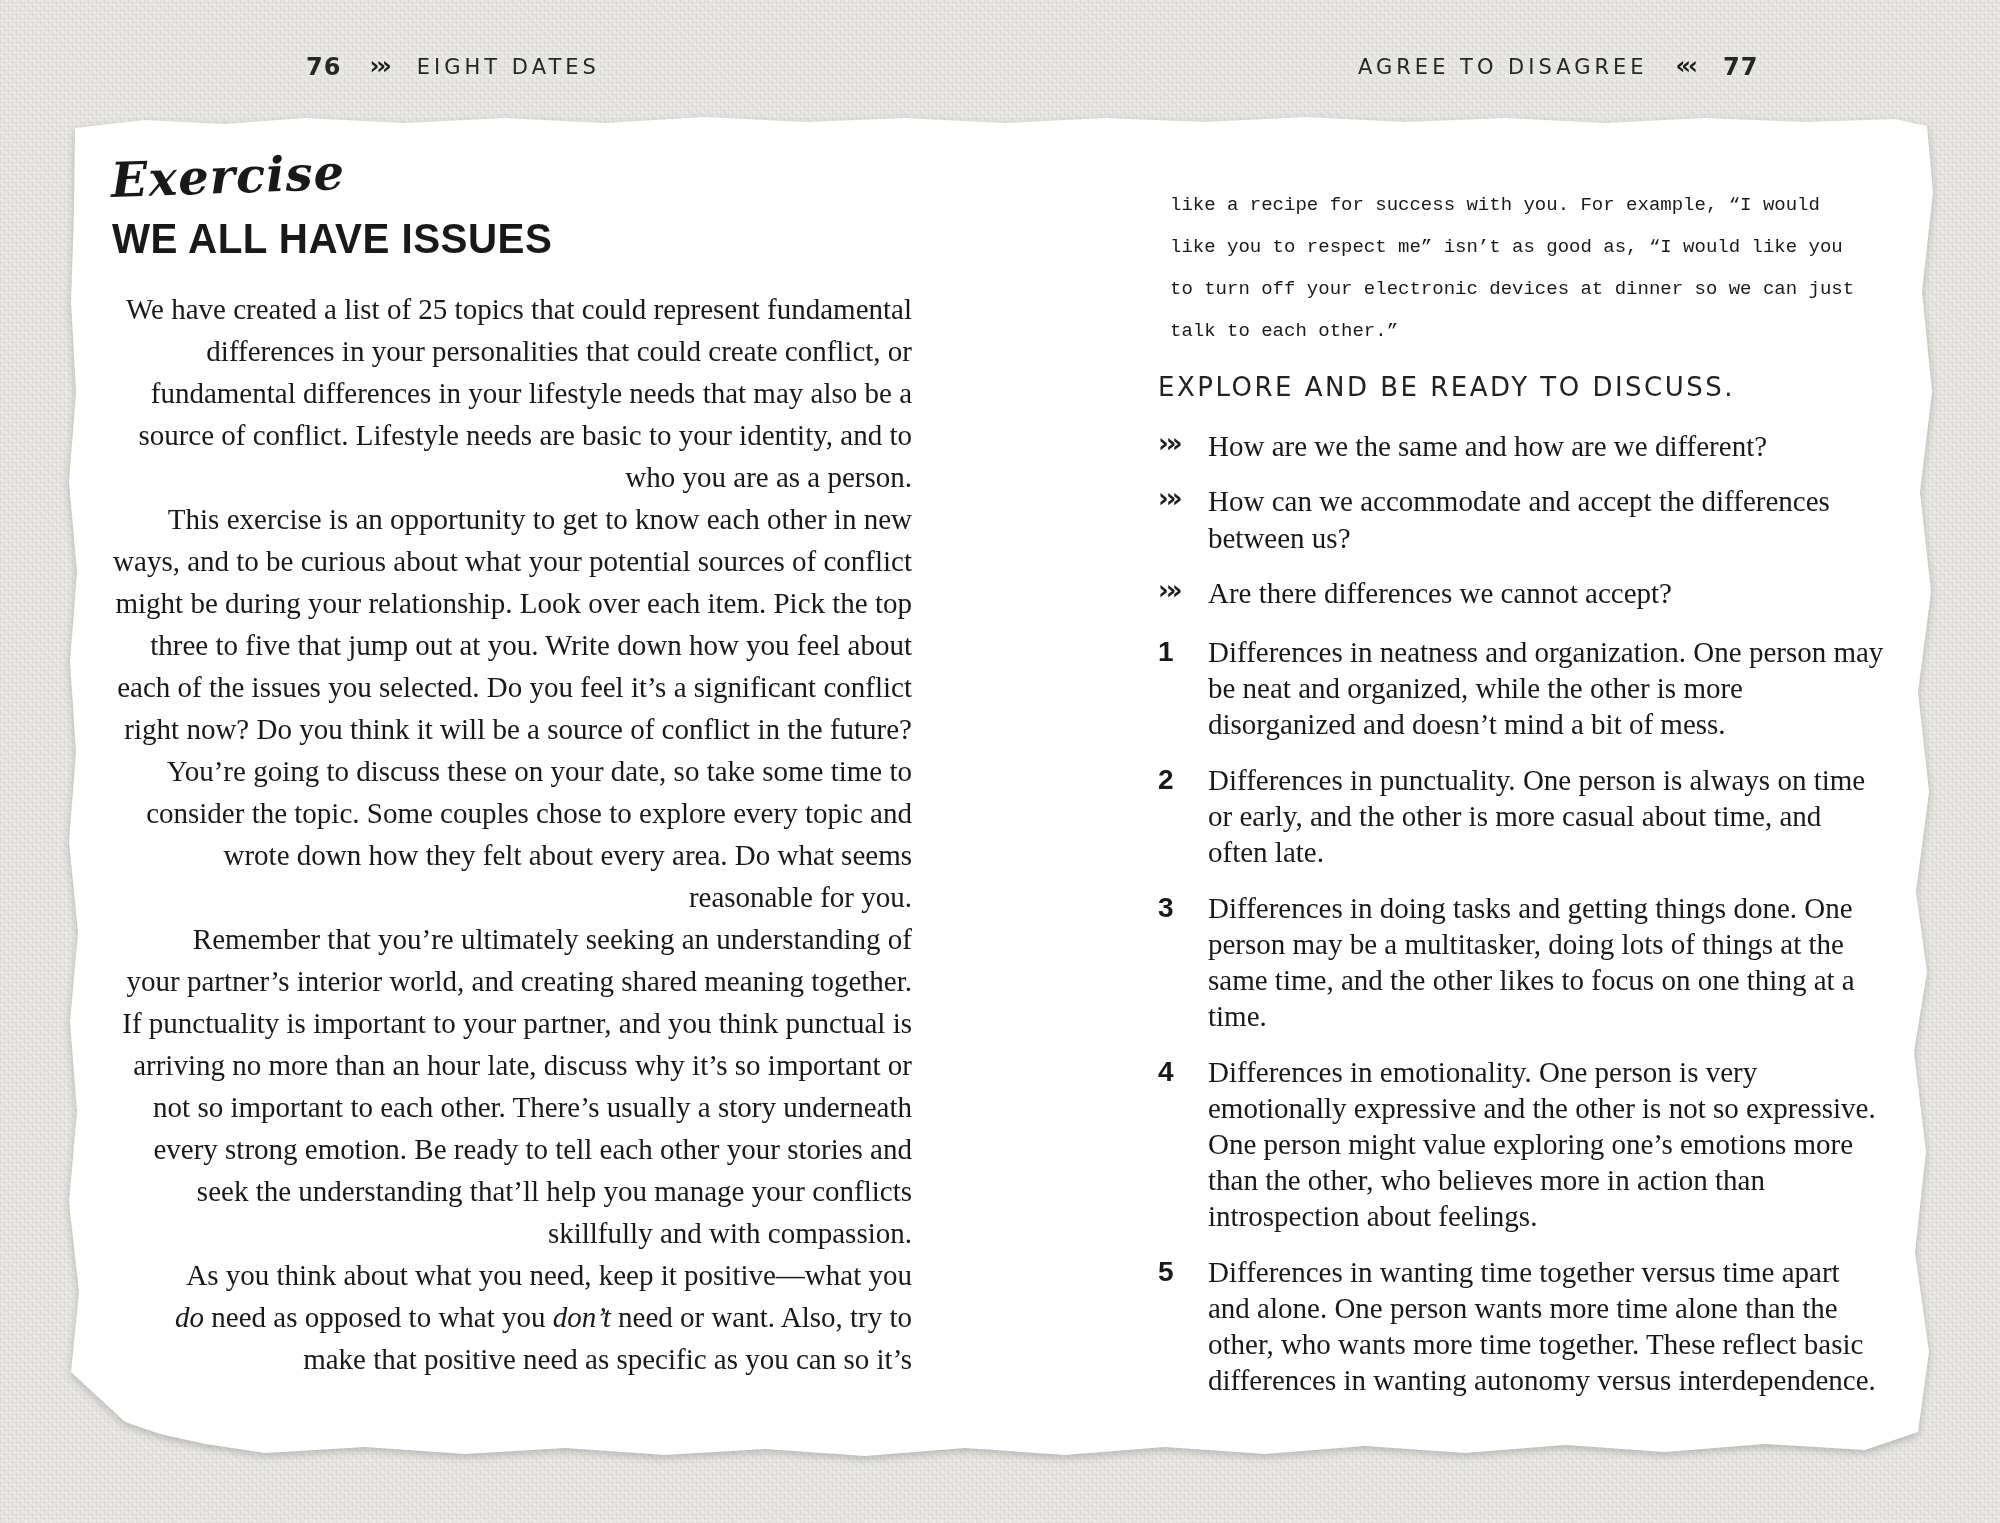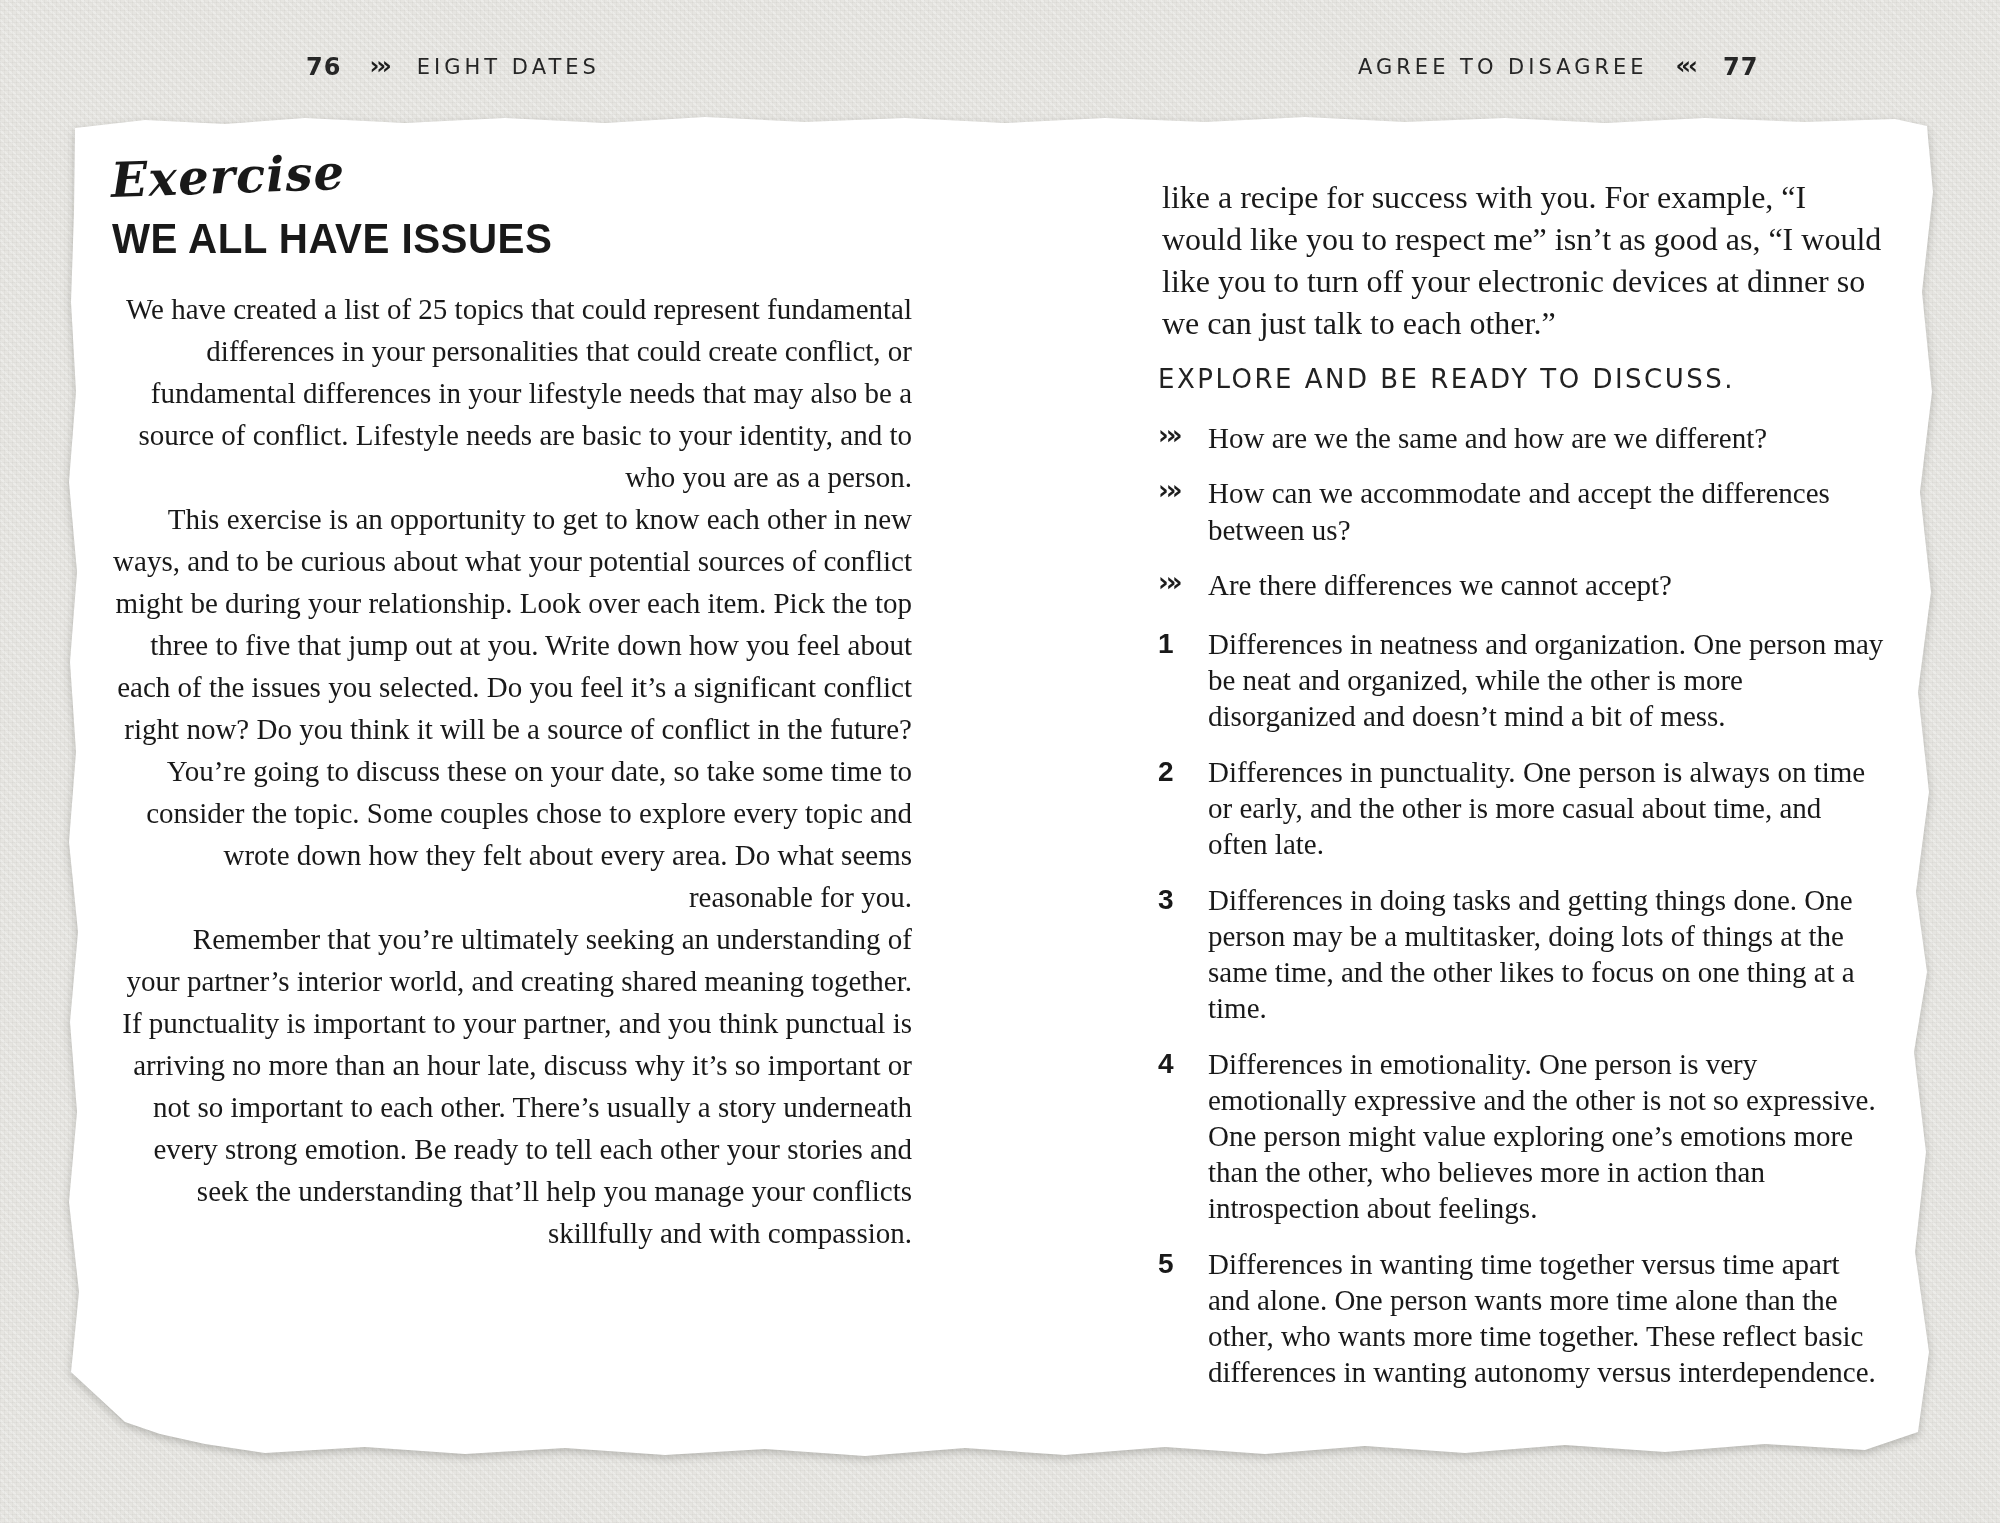--- a/index.html
+++ b/index.html
@@ -57,21 +57,21 @@
   }
   .page-title{
     font-family:"Liberation Sans", sans-serif;font-weight:bold;font-size:42px;
     line-height:50px;letter-spacing:0.5px;margin-top:4px;transform:scaleX(0.96);
     transform-origin:left center;white-space:nowrap;
   }
   .body-copy{margin-top:24px;font-size:29px;line-height:42px;}
   .body-copy p{margin:0;text-align:right;}
   .body-copy p.indent{text-indent:42px;}
 
-  .intro{font-size:32px;line-height:42px;margin:4px;}
+  .intro{font-size:19px;line-height:42px;margin:12px;font-family:Liberation Mono, monospace;}
   .section-heading{
     font-family:"DejaVu Sans", sans-serif;font-size:26px;letter-spacing:2.5px;
     color:#222;margin-top:20px;white-space:nowrap;
   }
   .bullet-list{margin-top:26px;}
   .bullet-row{position:relative;padding-left:50px;font-size:29px;line-height:37px;margin-bottom:18px;}
   .bullet-row .chev{position:absolute;left:0;top:2px;font-size:26px;}
   .numbered-list{margin-top:22px;}
   .num-item{position:relative;padding-left:50px;font-size:29px;line-height:36px;margin-bottom:20px;}
   .num-item .num{
@@ -101,20 +101,21 @@
     <div class="page"></div>
   </div>
 
   <div class="col-left">
     <div class="kicker">Exercise</div>
     <div class="page-title">WE ALL HAVE ISSUES</div>
     <div class="body-copy">
       <p>We have created a list of 25 topics that could represent fundamental differences in your personalities that could create conflict, or fundamental differences in your lifestyle needs that may also be a source of conflict. Lifestyle needs are basic to your identity, and to who you are as a person.</p>
       <p class="indent">This exercise is an opportunity to get to know each other in new ways, and to be curious about what your potential sources of conflict might be during your relationship. Look over each item. Pick the top three to five that jump out at you. Write down how you feel about each of the issues you selected. Do you feel it’s a significant conflict right now? Do you think it will be a source of conflict in the future? You’re going to discuss these on your date, so take some time to consider the topic. Some couples chose to explore every topic and wrote down how they felt about every area. Do what seems reasonable for you.</p>
       <p class="indent">Remember that you’re ultimately seeking an understanding of your partner’s interior world, and creating shared meaning together. If punctuality is important to your partner, and you think punctual is arriving no more than an hour late, discuss why it’s so important or not so important to each other. There’s usually a story underneath every strong emotion. Be ready to tell each other your stories and seek the understanding that’ll help you manage your conflicts skillfully and with compassion.</p>
+      <p class="indent"><span>As you think about what you need, keep it positive—what you </span><em>do</em><span> need as opposed to what you </span><em>don’t</em><span> need or want. Also, try to make that positive need as specific as you can so it’s</span></p>
     </div>
   </div>
 
   <div class="col-right">
     <p class="intro">like a recipe for success with you. For example, “I would like you to respect me” isn’t as good as, “I would like you to turn off your electronic devices at dinner so we can just talk to each other.”</p>
 
     <div class="section-heading">EXPLORE AND BE READY TO DISCUSS.</div>
 
     <div class="bullet-list">
       <div class="bullet-row">

